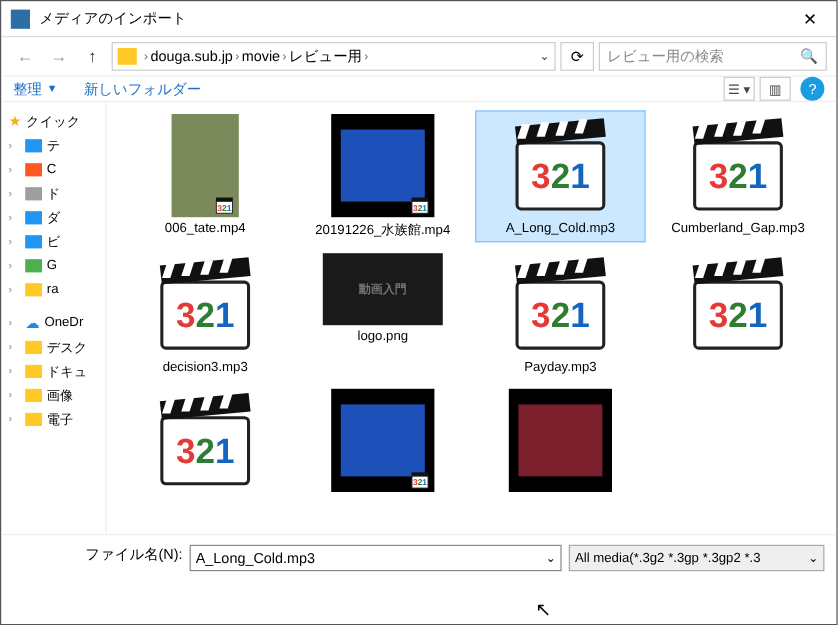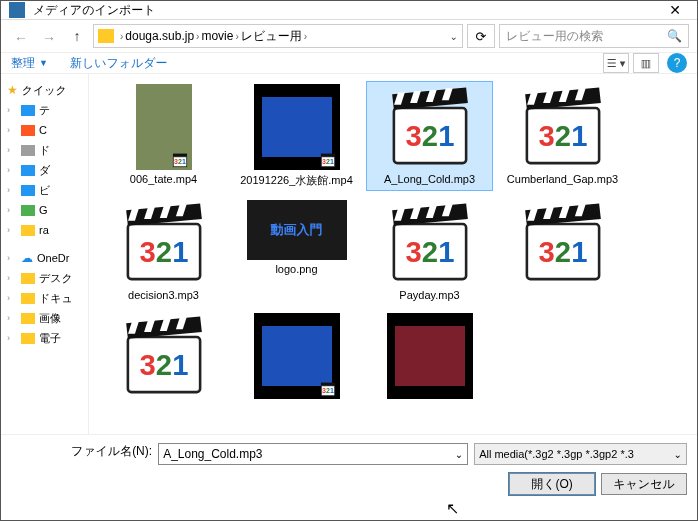--- a/index.html
+++ b/index.html
@@ -1,17 +1,17 @@
 <!DOCTYPE html>
 <html><head>
 <meta charset="utf-8">
 <style>
   * { box-sizing: border-box; font-family: "Segoe UI", Meiryo, sans-serif; }
   body { margin:0; background:#fff; width:698px; height:521px; border:1px solid #555; position:relative; overflow:hidden;}
-  .titlebar { height:19px; display:flex; align-items:center; padding:0 8px; border-bottom:1px solid #ddd;}
+  .titlebar { height:30px; display:flex; align-items:center; padding:0 8px; border-bottom:1px solid #ddd;}
   .titlebar .icon { width:16px; height:16px; background:#2c6ea5; margin-right:8px;}
   .titlebar .title { font-size:12px; flex:1;}
   .titlebar .close { font-size:14px; width:28px; text-align:center;}
   .navbar { height:32px; display:flex; align-items:center; padding:0 8px; gap:4px;}
   .navbtn { width:24px; height:24px; border:1px solid transparent; display:flex; align-items:center; justify-content:center; color:#999; font-size:14px;}
   .navbtn.active { color:#333;}
   .crumbs { flex:1; height:24px; border:1px solid #ccc; display:flex; align-items:center; font-size:12px; padding:0 4px; gap:2px;}
   .crumbs .fldr { width:16px; height:14px; background:#ffca28; margin-right:4px; display:inline-block;}
   .crumbs .sep { color:#666; font-size:10px;}
   .crumbs .drop { margin-left:auto; color:#444; font-size:10px;}
@@ -28,26 +28,26 @@
   .sidebar .row { display:flex; align-items:center; height:20px; padding-left:6px; gap:4px;}
   .sidebar .star { color:#f2b01e; font-size:12px;}
   .sidebar .fld { width:14px; height:11px; background:#ffca28;}
   .sidebar .disk { width:14px; height:11px; background:#9e9e9e;}
   .sidebar .caret { color:#888; font-size:9px; width:10px;}
   .sidebar .cloud { color:#1e88e5; font-size:12px;}
   .sidebar .txt { flex:1; overflow:hidden; text-overflow:clip;}
   .sidebar .onedrive-wrap { margin-top:8px;}
   .content { flex:1; overflow:auto; padding:4px 8px;}
   .grid { display:flex; flex-wrap:wrap;}
-  .item { width:125px; margin:4px; text-align:center; font-size:11px; padding:2px;}
+  .item { width:140px; margin:4px; text-align:center; font-size:11px; padding:2px;}
   .item.selected { background:#cce8ff; outline:1px solid #6fb7ff;}
   .thumb { width:86px; height:86px; margin:0 auto 3px; position:relative; display:flex; align-items:center; justify-content:center;}
   .thumb.photo { background:#3a5; }
   .thumb.dark { background:#152d3d;}
-  .thumb.logo { background:#1a1a1a; width:100px; height:60px; color:#3b82f6; font-size:13px; font-weight:bold;}
+  .thumb.logo { background:#1a1a1a; width:100px; height:60px; color:#737373; font-size:10px; font-weight:bold;}
   .filmstrip { background:#000; padding:6px 0;}
   .clap { position:relative;}
   .clap svg { width:86px; height:86px;}
   .corner { position:absolute; right:2px; bottom:2px; width:20px; height:16px;}
   .footer { border-top:1px solid #eee; padding:8px 10px 10px; font-size:12px;}
   .frow { display:flex; gap:6px; margin-bottom:8px;}
   .fname { width:310px; height:22px; border:1px solid #888; padding:0 4px; font-size:12px; display:flex; align-items:center; justify-content:space-between;}
   .ftype { flex:1; height:22px; border:1px solid #aaa; background:#efefef; font-size:11px; display:flex; align-items:center; padding:0 4px; justify-content:space-between; white-space:nowrap; overflow:hidden;}
   .btnrow { display:flex; justify-content:flex-end; gap:6px;}
   .btn { width:86px; height:22px; border:1px solid #888; background:#e7e7e7; font-size:12px; display:flex; align-items:center; justify-content:center;}
@@ -318,19 +318,15 @@
     <span style="margin-left:60px;">ファイル名(N):</span>
     <div class="fname">
       <span>A_Long_Cold.mp3</span>
       <span style="font-size:10px;">⌄</span>
     </div>
     <div class="ftype">
       <span>All media(*.3g2 *.3gp *.3gp2 *.3</span>
       <span style="font-size:10px;">⌄</span>
     </div>
   </div>
-  <div class="btnrow">
-    <div class="btn primary">開く(O)</div>
-    <div class="btn">キャンセル</div>
-  </div>
 </div>
 
 <div class="cursor">↖</div>
 
 </body></html>

